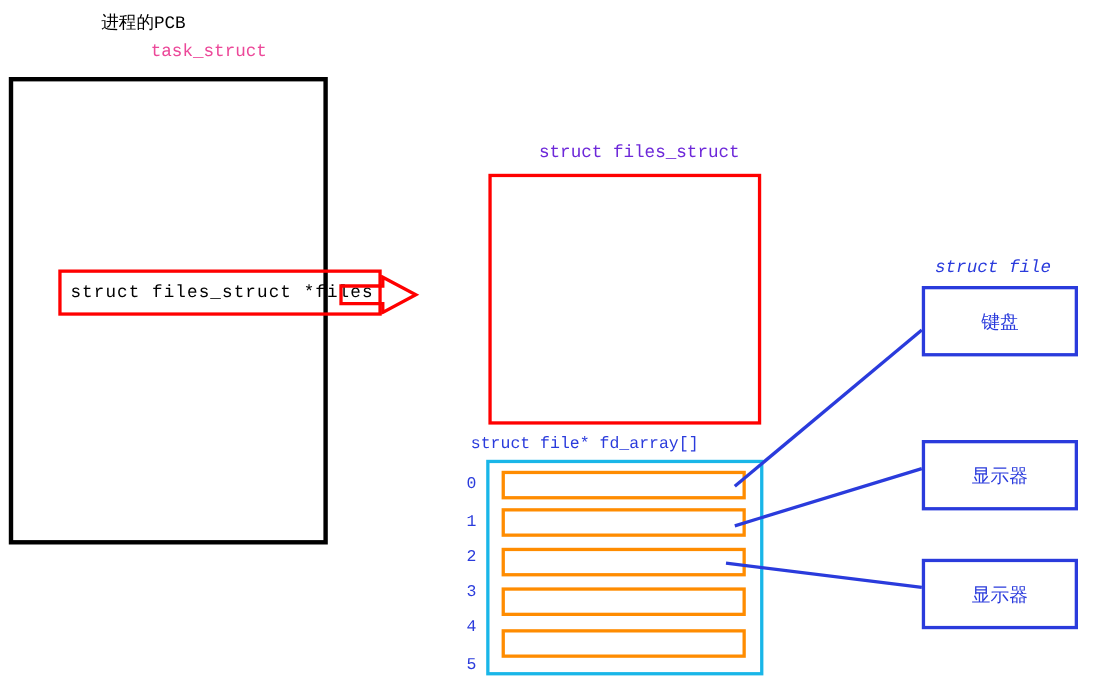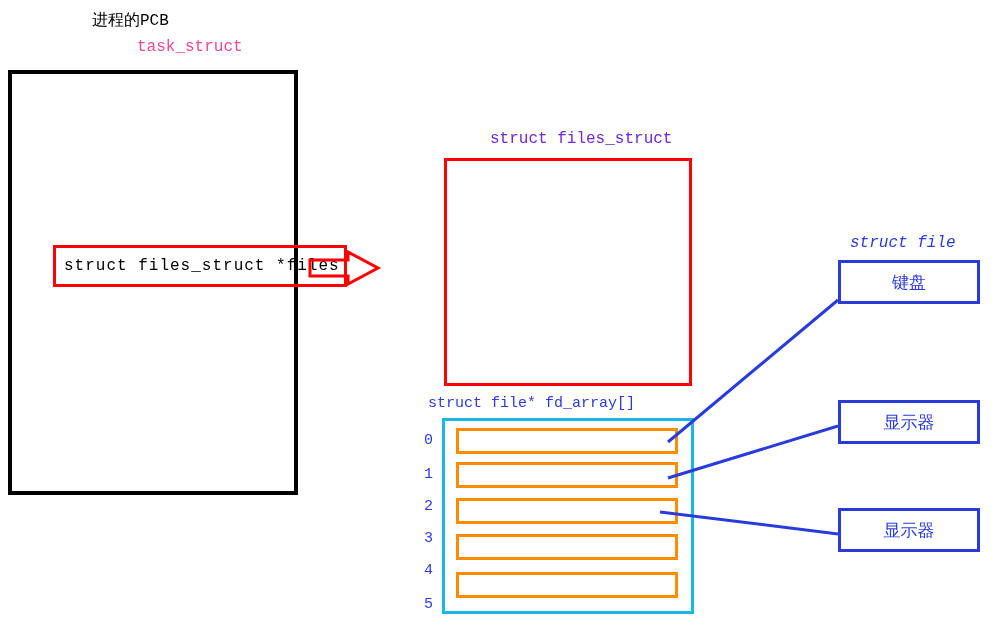--- a/index.html
+++ b/index.html
@@ -112,21 +112,21 @@
     .struct-file-label {
       top: 234px;
       left: 850px;
       color: #2a3bdc;
       font-style: italic;
     }
     .file-box {
       position: absolute;
       left: 838px;
       width: 142px;
-      height: 44px;
+      height: 64px;
       border: 3px solid #2a3bdc;
       display: flex;
       align-items: center;
       justify-content: center;
       color: #2a3bdc;
       font-size: 17px;
     }
     .file-box-0 { top: 260px; }
     .file-box-1 { top: 400px; }
     .file-box-2 { top: 508px; }

